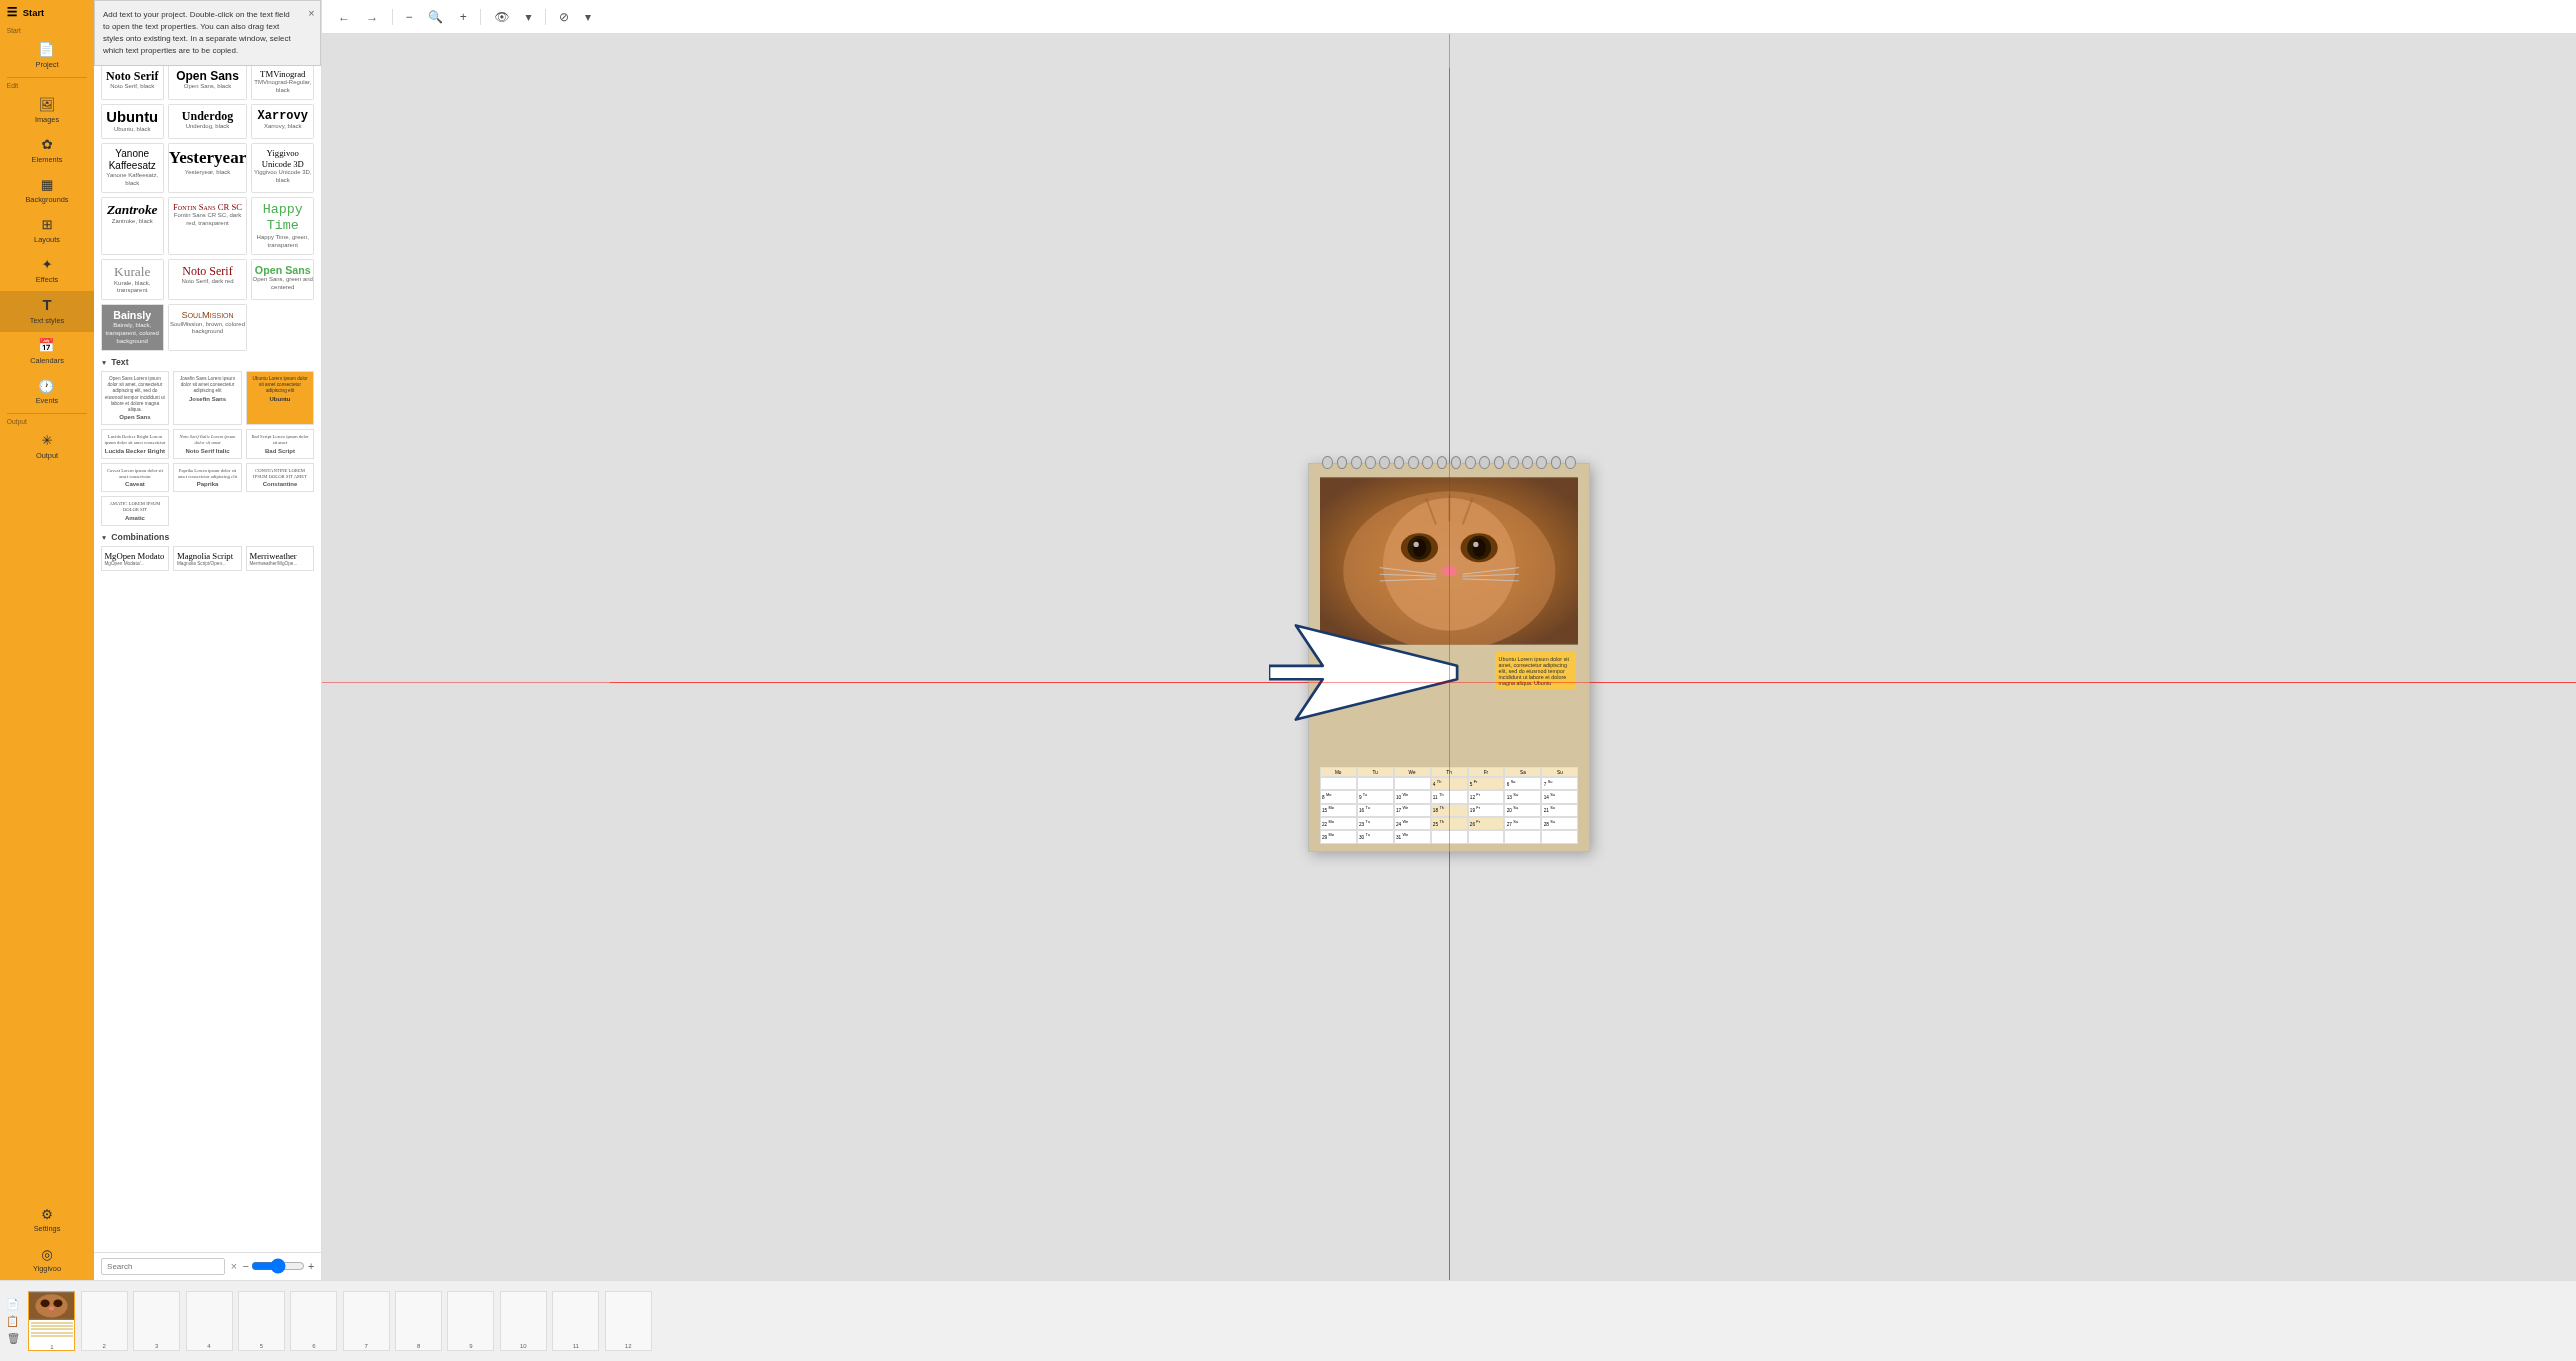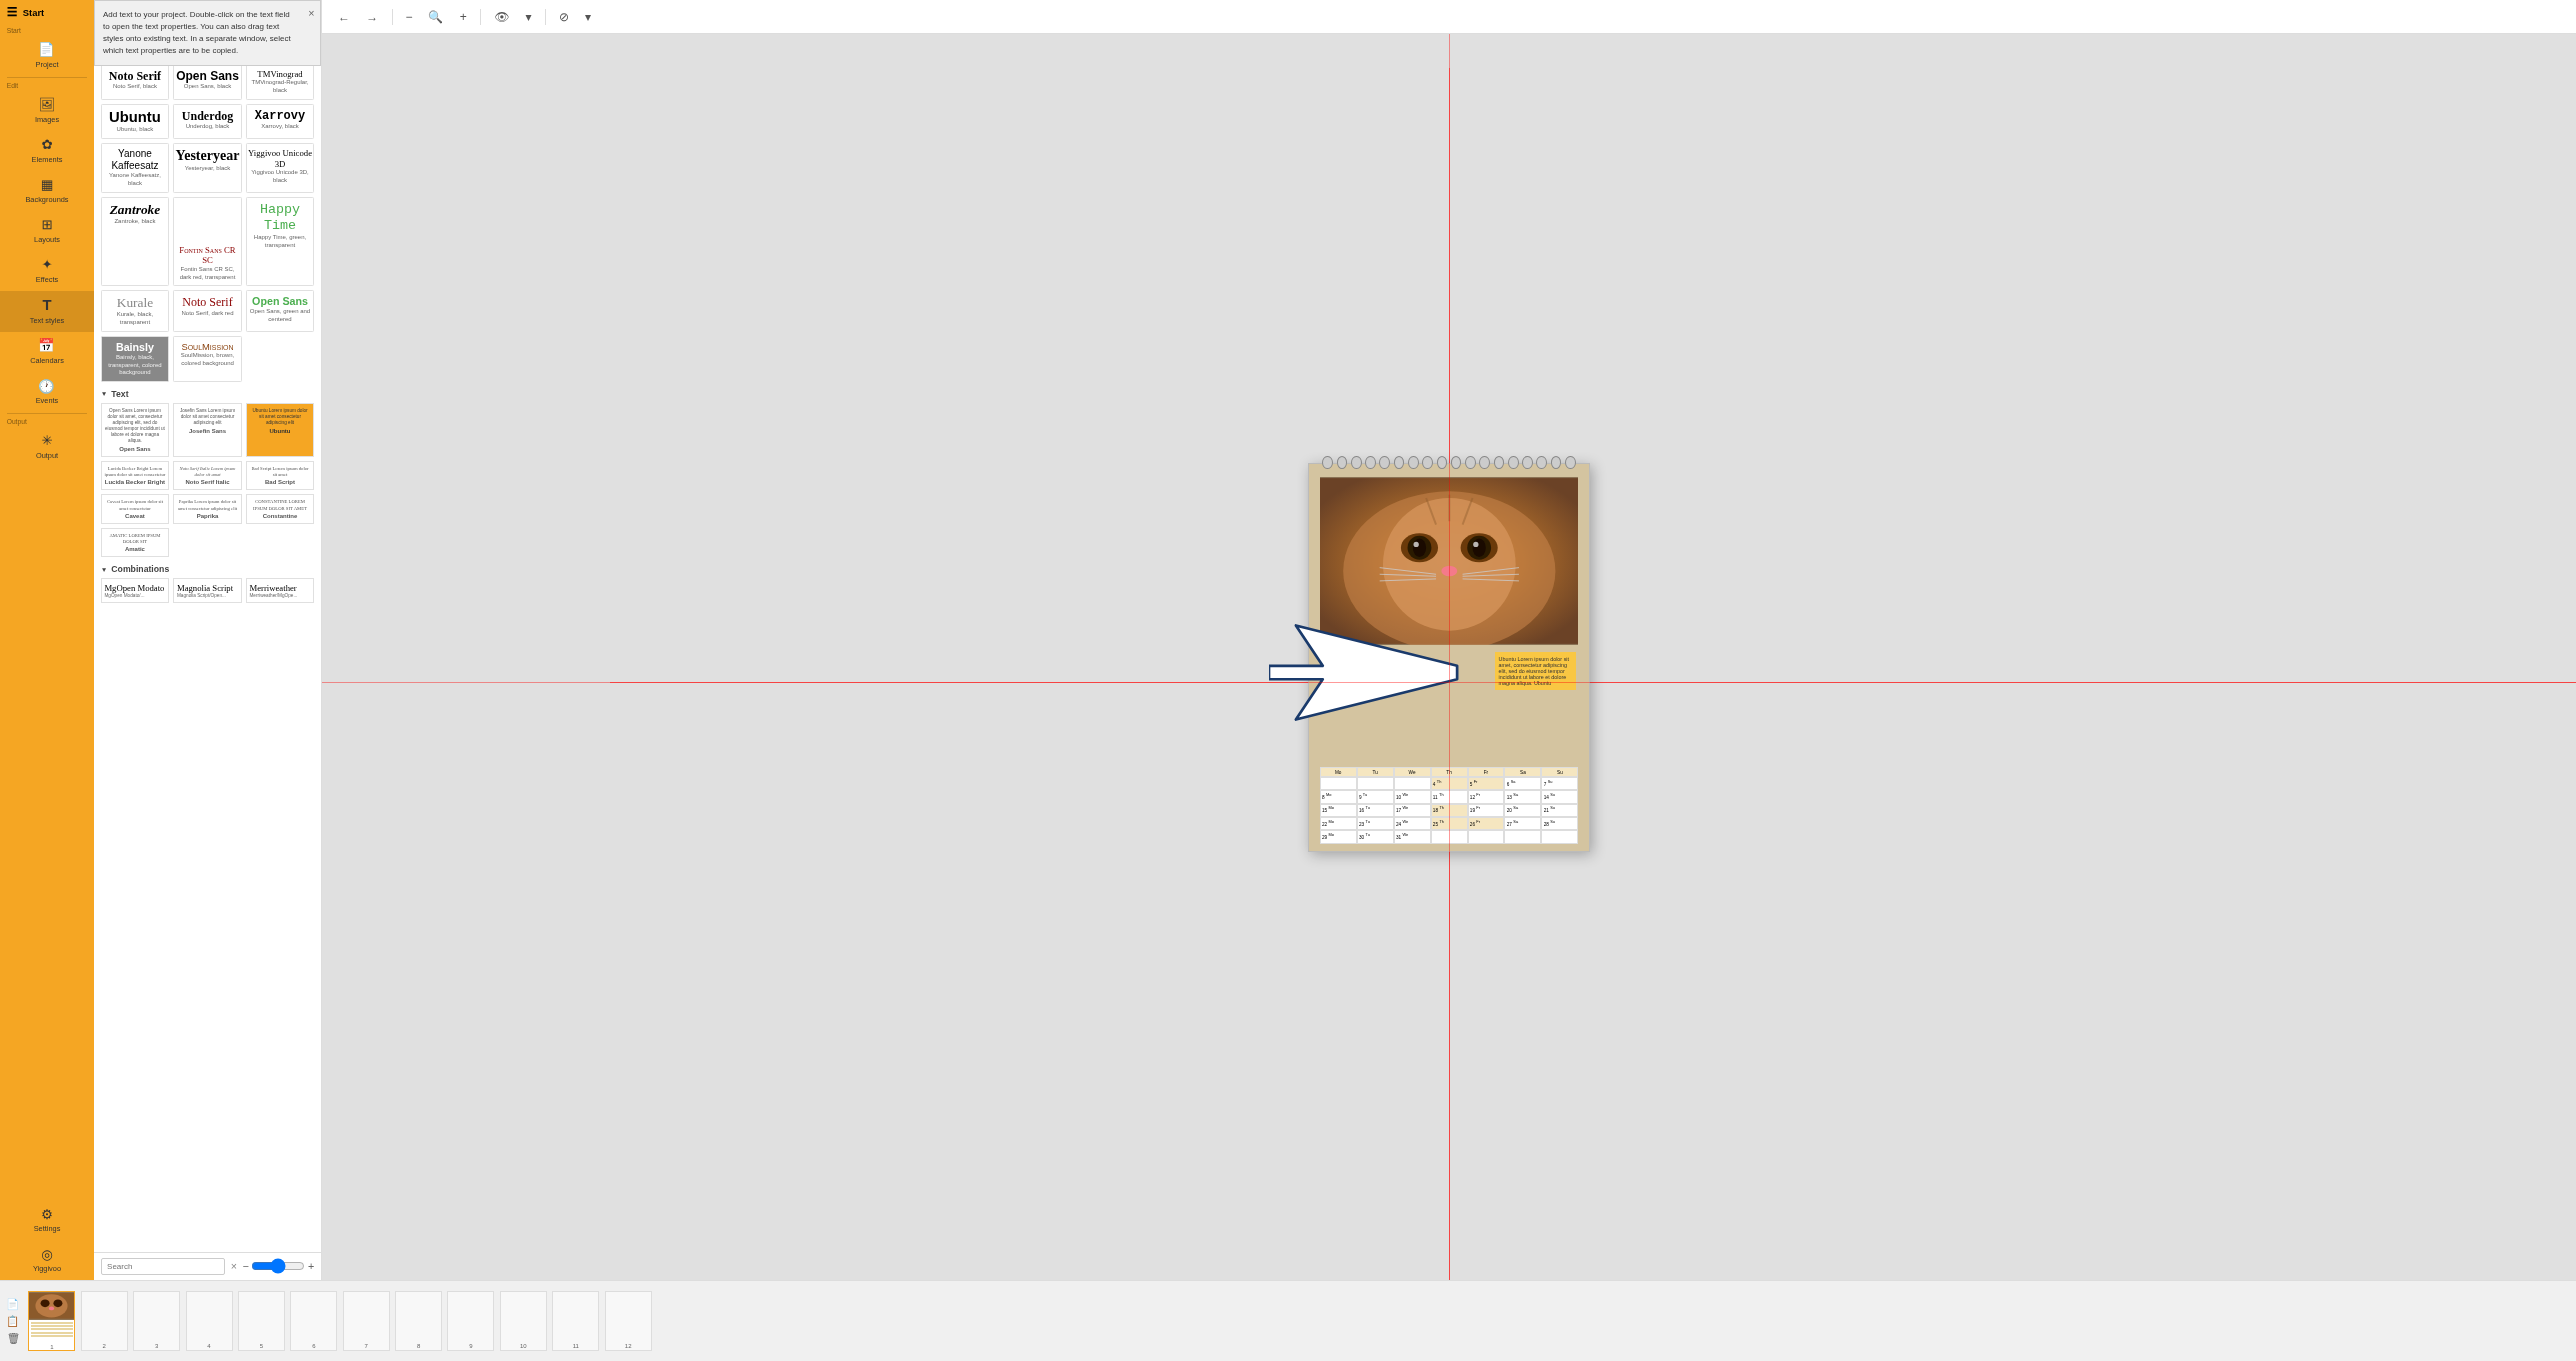--- a/index.html
+++ b/index.html
@@ -102,21 +102,21 @@
     .ubuntu { font-family: Arial, sans-serif; font-weight: 900; }
     .underdog { font-family: Georgia, serif; font-weight: 900; }
     .xarrovy { font-family: 'Courier New', monospace; font-weight: 900; }
     .yanone { font-family: Arial, sans-serif; font-weight: 400; font-size: 10px !important; }
     .yesteryear { font-family: cursive; font-weight: 900; }
     .zantroke { font-family: Georgia, serif; font-style: italic; font-weight: 900; }
     .happy-time { font-family: cursive; color: #4CAF50; }
     .kurale { font-family: Georgia, serif; color: #888; }
     .noto-dark-red { font-family: Georgia, serif; color: #8B0000; }
     .open-sans-green { font-family: Arial, sans-serif; color: #4CAF50; }
-    .fontin { font-family: Georgia, serif; color: #8B0000; font-size: 8.7px !important; margin-top: 43px; }
+    .fontin { font-family: Georgia, serif; color: #8B0000; font-size: 8.7px !important; }
     .tmvinograd { font-family: cursive; font-size: 8.7px !important; }
     .bainsly { background: #888; color: white; font-family: Arial, sans-serif; }
     .soulmission { background: transparent; font-family: Arial, sans-serif; color: #8B4513; }
   </style>
 </head>
 <body>
 
 <div class="app-container">
   <div class="main-area">
 
@@ -214,21 +214,21 @@
           </div>
           <div class="font-item">
             <span class="font-preview xarrovy">Xarrovy</span>
             <span class="font-desc">Xarrovy, black</span>
           </div>
           <div class="font-item">
             <span class="font-preview yanone" style="font-size:8.7px;">Yanone Kaffeesatz</span>
             <span class="font-desc">Yanone Kaffeesatz, black</span>
           </div>
           <div class="font-item">
-            <span class="font-preview yesteryear" style="font-family:cursive;font-size:14px;">Yesteryear</span>
+            <span class="font-preview yesteryear" style="font-family:cursive;font-size:17px;">Yesteryear</span>
             <span class="font-desc">Yesteryear, black</span>
           </div>
           <div class="font-item">
             <span class="font-preview" style="font-family:cursive;font-size:8.7px;">Yiggivoo Unicode 3D</span>
             <span class="font-desc">Yiggivoo Unicode 3D, black</span>
           </div>
           <div class="font-item">
             <span class="font-preview zantroke" style="font-size:13.4px;font-weight:900;">Zantroke</span>
             <span class="font-desc">Zantroke, black</span>
           </div>

